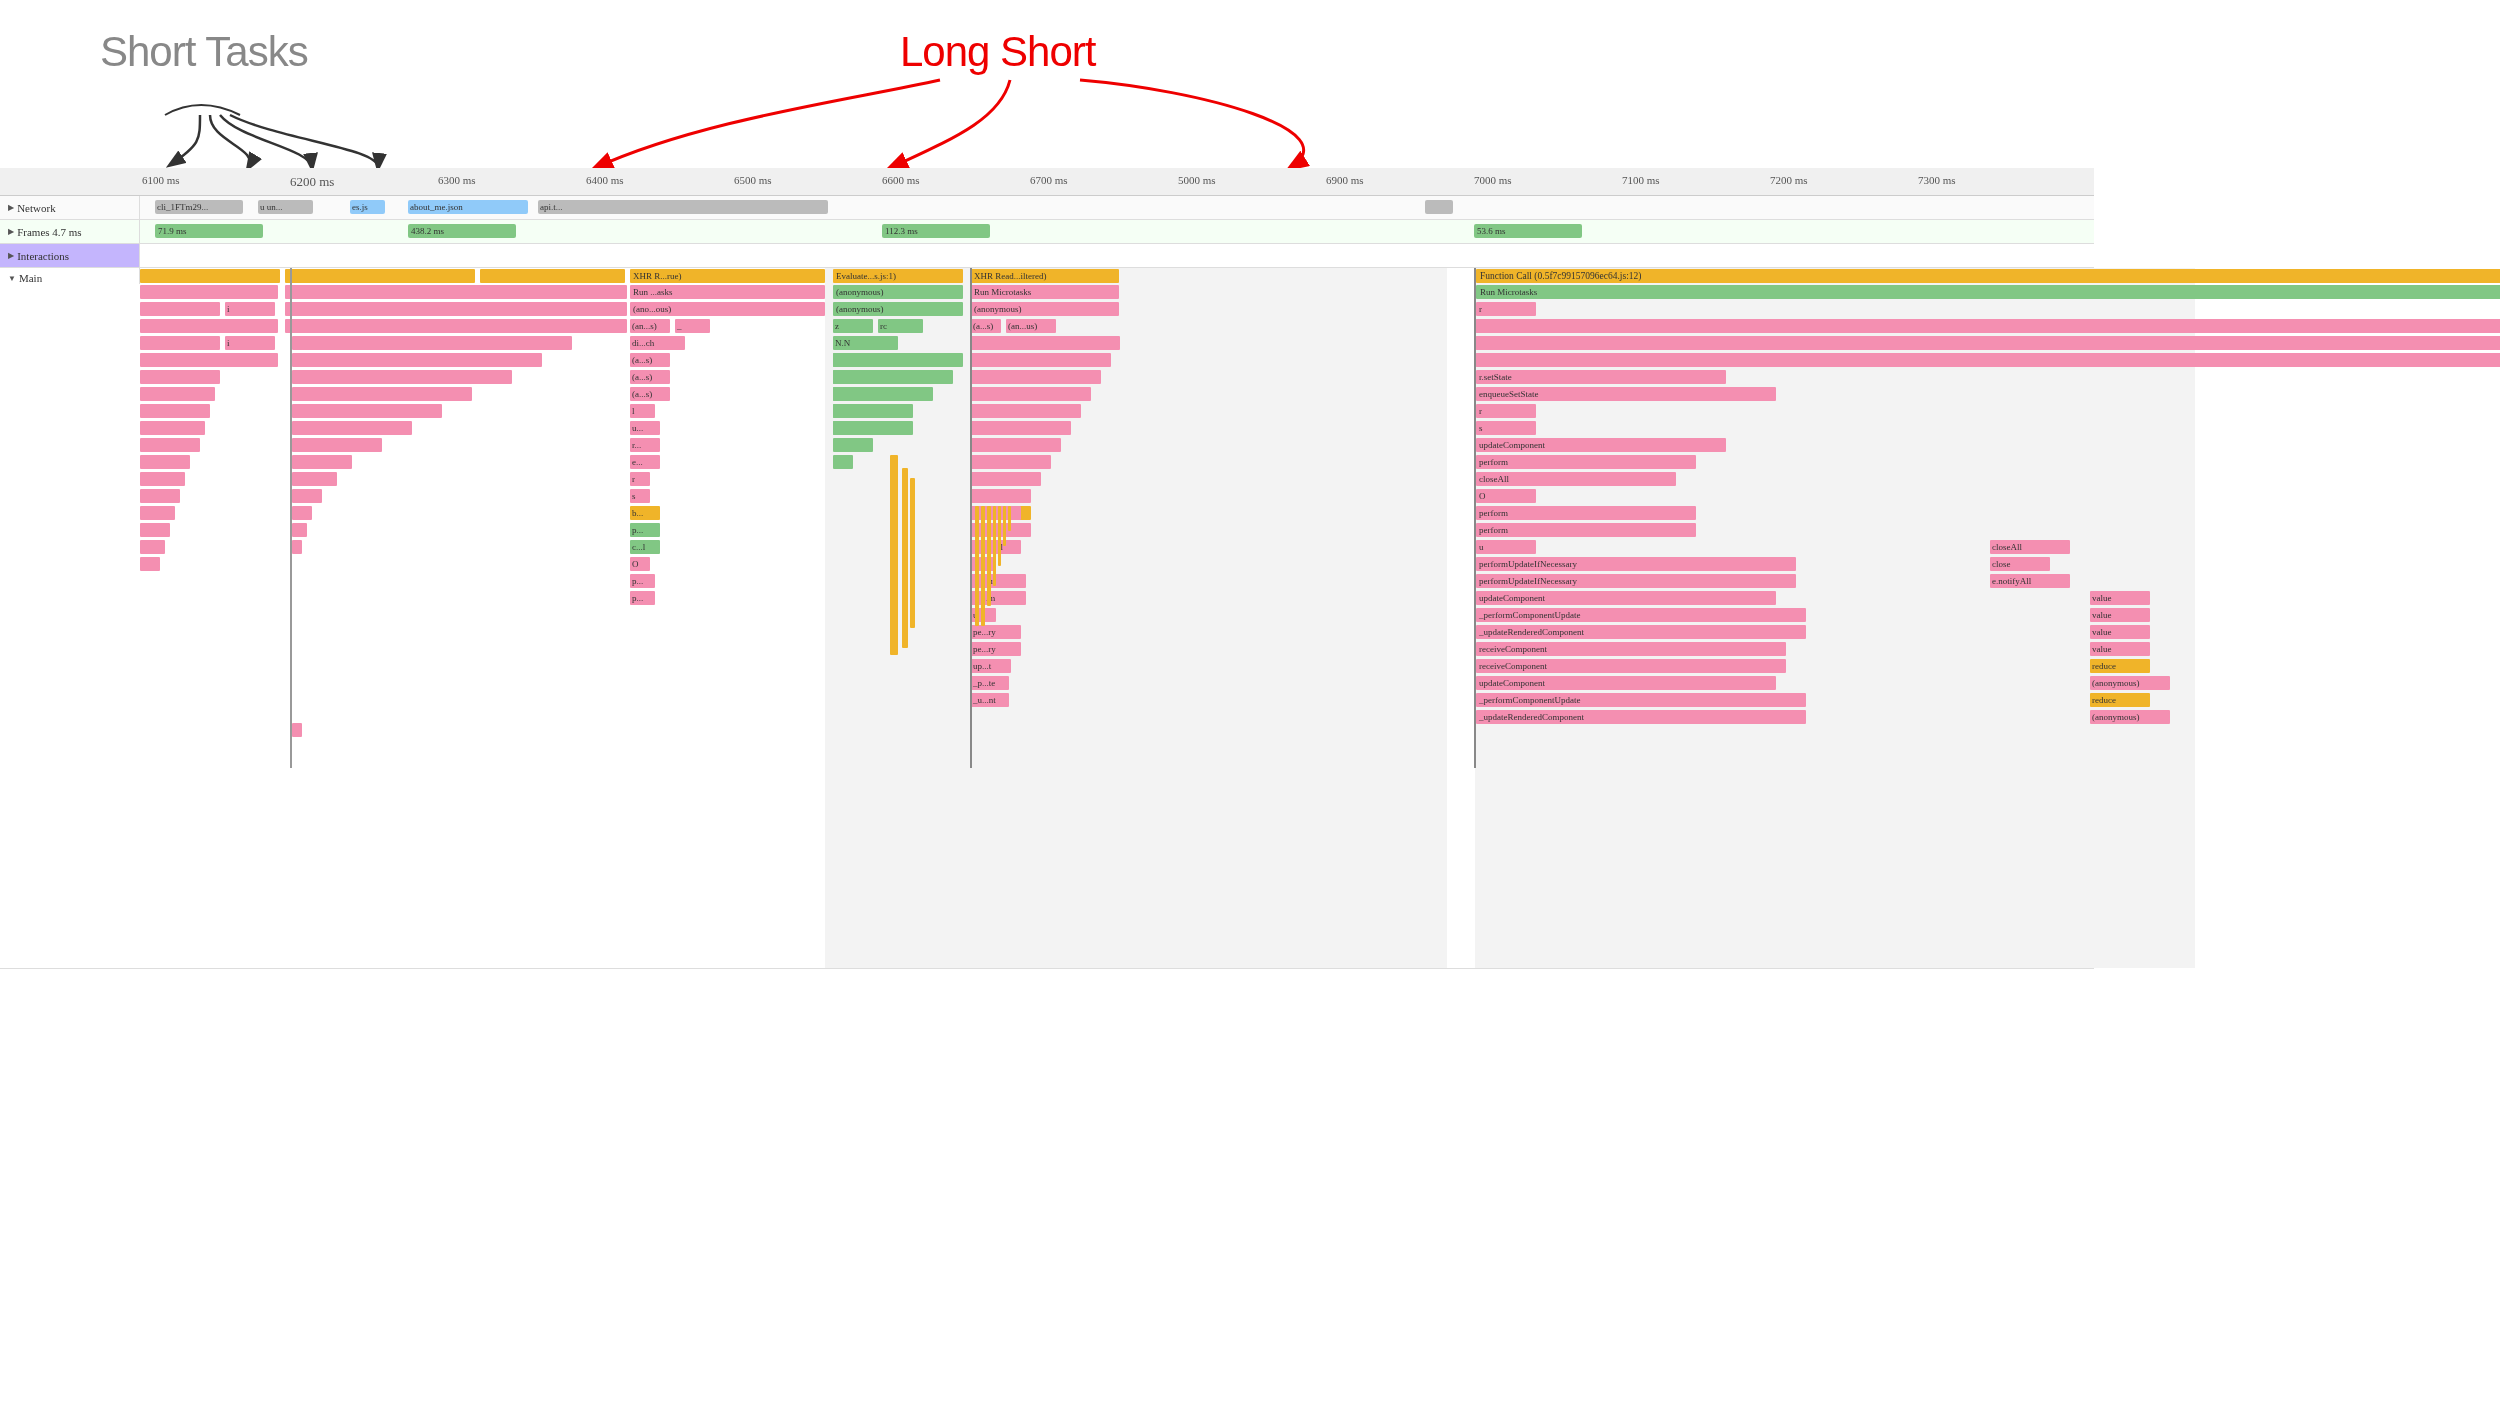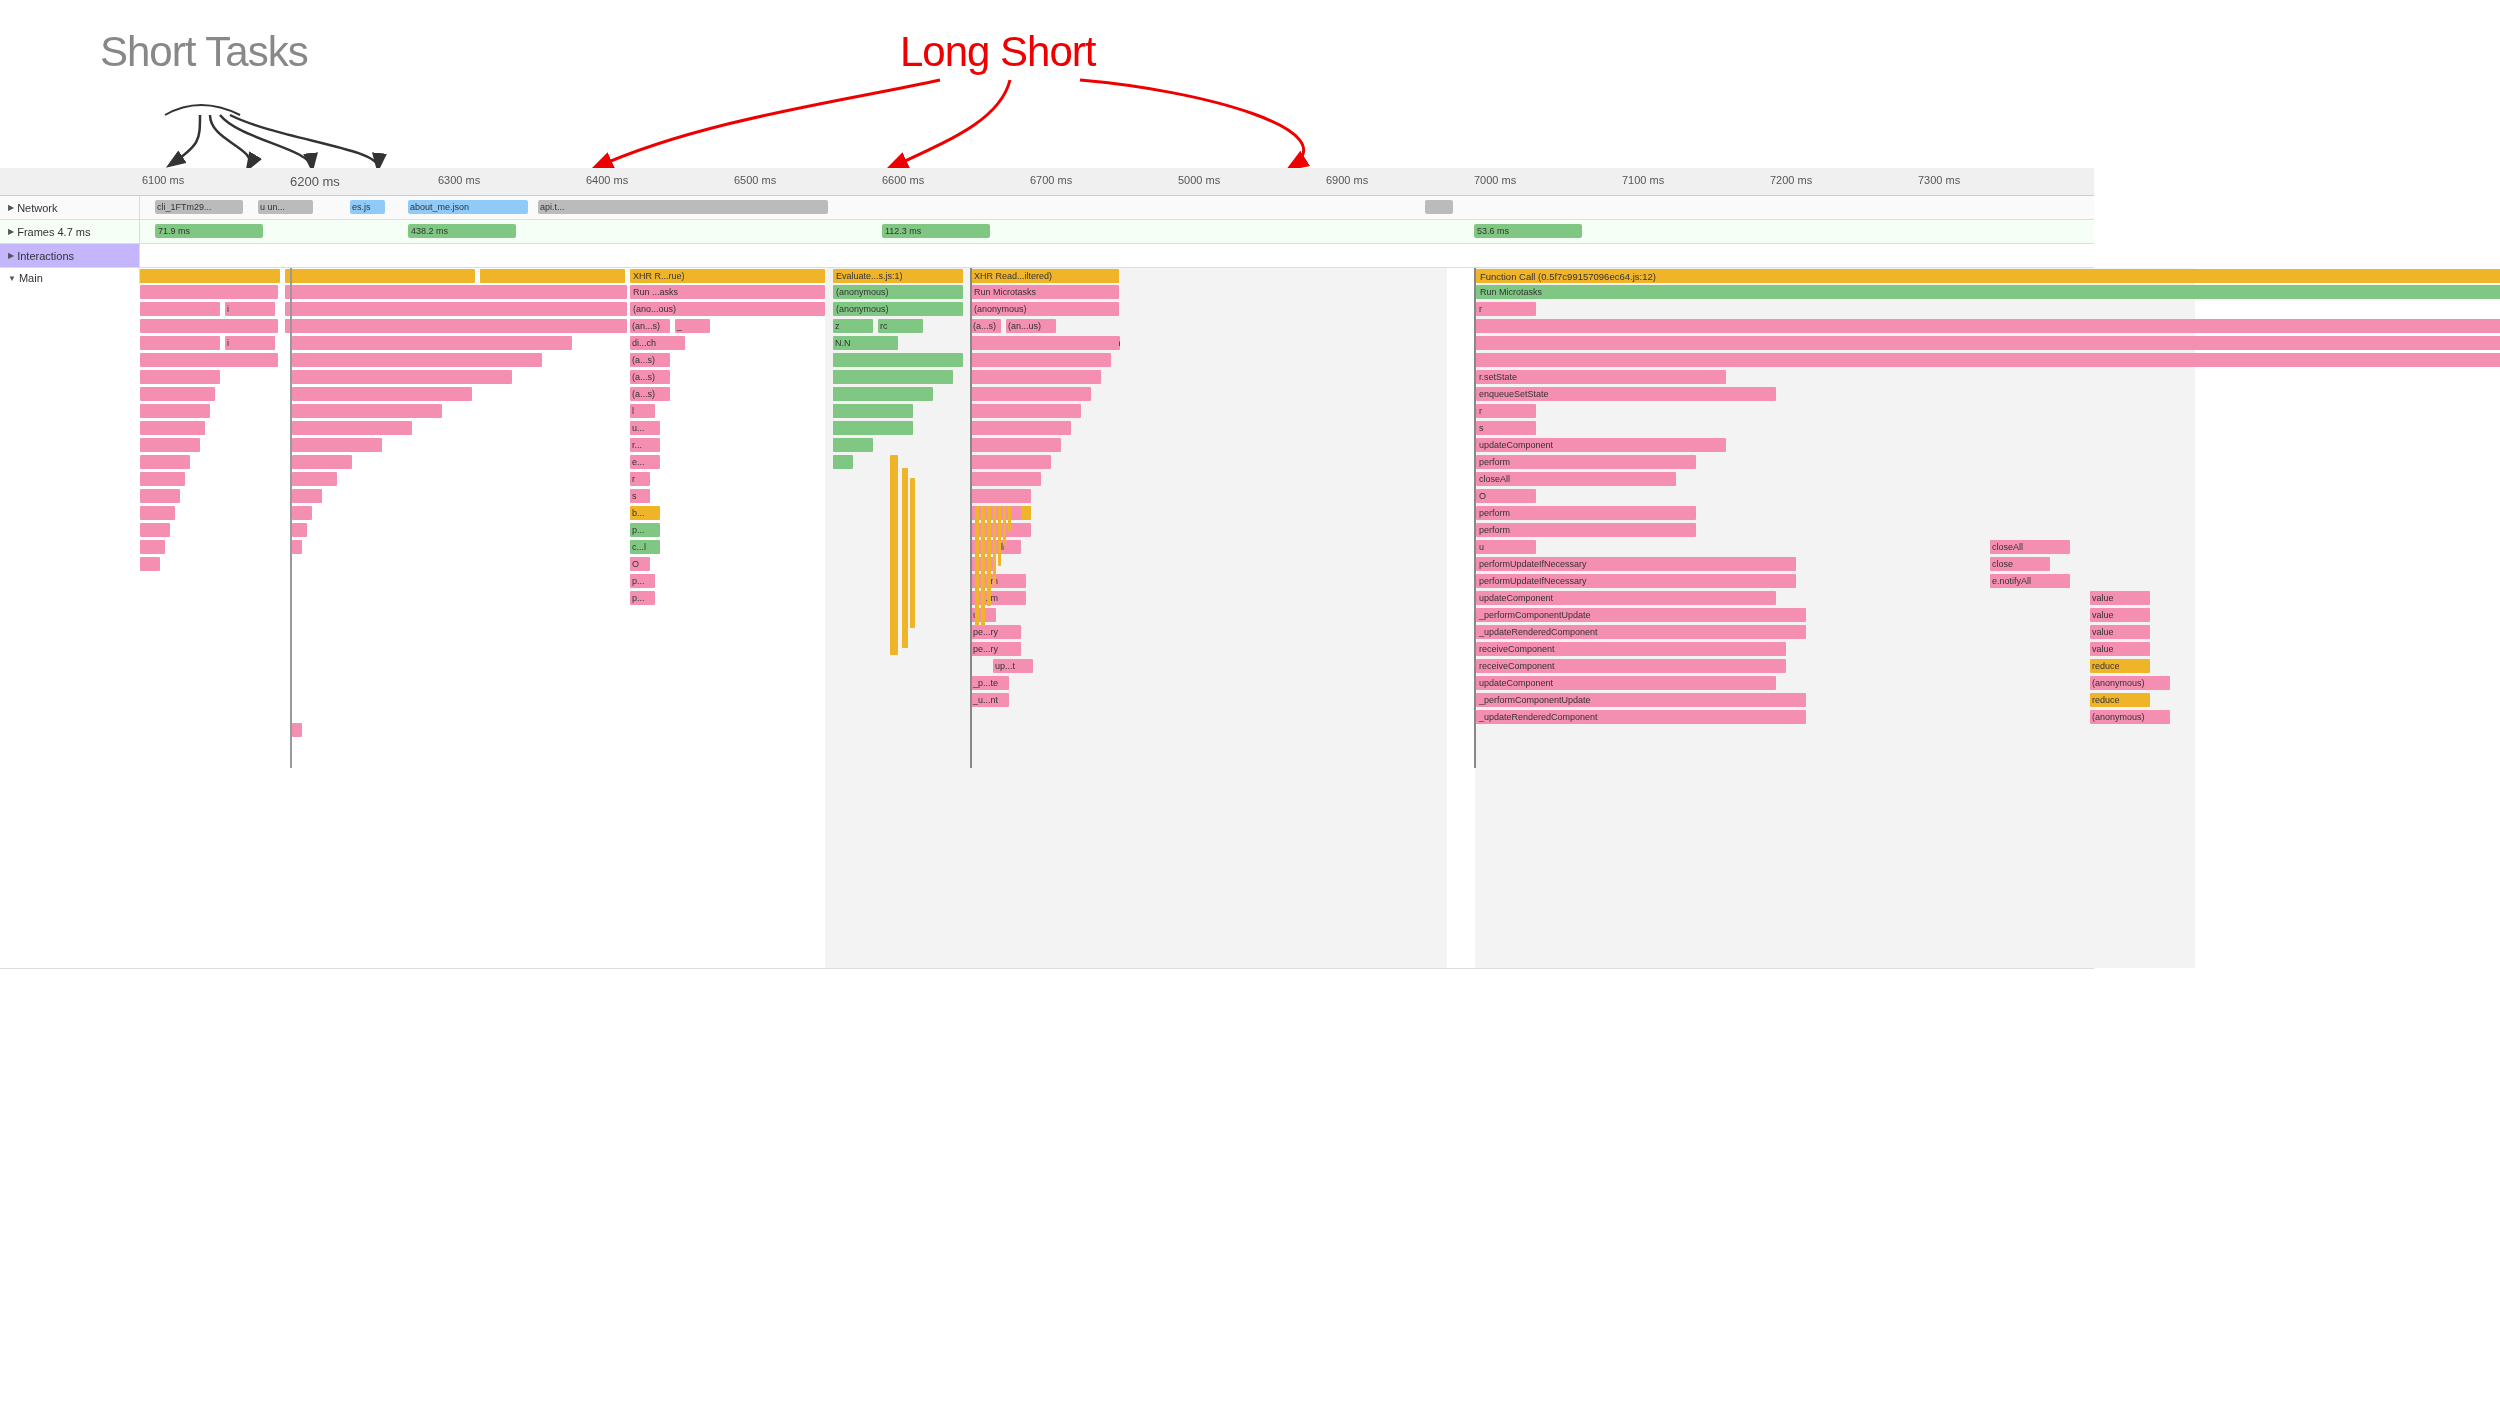--- a/index.html
+++ b/index.html
@@ -43,20 +43,21 @@
       pointer-events: none;
     }
 
     
     .timeline-container {
       position: absolute;
       top: 168px;
       left: 0;
       width: 2094px;
       background: #fff;
+      font-family: Liberation Serif, serif;
     }
 
     
     .time-ruler {
       display: flex;
       align-items: center;
       height: 28px;
       background: #f5f5f5;
       border-bottom: 1px solid #ddd;
       position: relative;
@@ -360,21 +361,21 @@
       <div style="position:absolute; top:340px; left:1950px; width:60px; height:14px; background:#f48fb1; border-radius:1px; font-size:9px; color:#333; display:flex; align-items:center; padding:0 2px;">value</div>
 
       <div style="position:absolute; top:357px; left:831px; width:50px; height:14px; background:#f48fb1; border-radius:1px; font-size:9px; color:#333; display:flex; align-items:center; padding:0 2px;">pe...ry</div>
       <div style="position:absolute; top:357px; left:1336px; width:330px; height:14px; background:#f48fb1; border-radius:1px; font-size:9px; color:#333; display:flex; align-items:center; padding:0 3px;">_updateRenderedComponent</div>
       <div style="position:absolute; top:357px; left:1950px; width:60px; height:14px; background:#f48fb1; border-radius:1px; font-size:9px; color:#333; display:flex; align-items:center; padding:0 2px;">value</div>
 
       <div style="position:absolute; top:374px; left:831px; width:50px; height:14px; background:#f48fb1; border-radius:1px; font-size:9px; color:#333; display:flex; align-items:center; padding:0 2px;">pe...ry</div>
       <div style="position:absolute; top:374px; left:1336px; width:310px; height:14px; background:#f48fb1; border-radius:1px; font-size:9px; color:#333; display:flex; align-items:center; padding:0 3px;">receiveComponent</div>
       <div style="position:absolute; top:374px; left:1950px; width:60px; height:14px; background:#f48fb1; border-radius:1px; font-size:9px; color:#333; display:flex; align-items:center; padding:0 2px;">value</div>
 
-      <div style="position:absolute; top:391px; left:831px; width:40px; height:14px; background:#f48fb1; border-radius:1px; font-size:9px; color:#333; display:flex; align-items:center; padding:0 2px;margin-left:22px;">up...t</div>
+      <div style="position:absolute; top:391px; left:831px; width:40px; height:14px; background:#f48fb1; border-radius:1px; font-size:9px; color:#333; display:flex; align-items:center; padding:0 2px;">up...t</div>
       <div style="position:absolute; top:391px; left:1336px; width:310px; height:14px; background:#f48fb1; border-radius:1px; font-size:9px; color:#333; display:flex; align-items:center; padding:0 3px;">receiveComponent</div>
       <div style="position:absolute; top:391px; left:1950px; width:60px; height:14px; background:#f0b429; border-radius:1px; font-size:9px; color:#333; display:flex; align-items:center; padding:0 2px;">reduce</div>
 
       <div style="position:absolute; top:408px; left:831px; width:38px; height:14px; background:#f48fb1; border-radius:1px; font-size:9px; color:#333; display:flex; align-items:center; padding:0 2px;">_p...te</div>
       <div style="position:absolute; top:408px; left:1336px; width:300px; height:14px; background:#f48fb1; border-radius:1px; font-size:9px; color:#333; display:flex; align-items:center; padding:0 3px;">updateComponent</div>
       <div style="position:absolute; top:408px; left:1950px; width:80px; height:14px; background:#f48fb1; border-radius:1px; font-size:9px; color:#333; display:flex; align-items:center; padding:0 2px;">(anonymous)</div>
 
       <div style="position:absolute; top:425px; left:831px; width:38px; height:14px; background:#f48fb1; border-radius:1px; font-size:9px; color:#333; display:flex; align-items:center; padding:0 2px;">_u...nt</div>
       <div style="position:absolute; top:425px; left:1336px; width:330px; height:14px; background:#f48fb1; border-radius:1px; font-size:9px; color:#333; display:flex; align-items:center; padding:0 3px;">_performComponentUpdate</div>
       <div style="position:absolute; top:425px; left:1950px; width:60px; height:14px; background:#f0b429; border-radius:1px; font-size:9px; color:#333; display:flex; align-items:center; padding:0 2px;">reduce</div>

